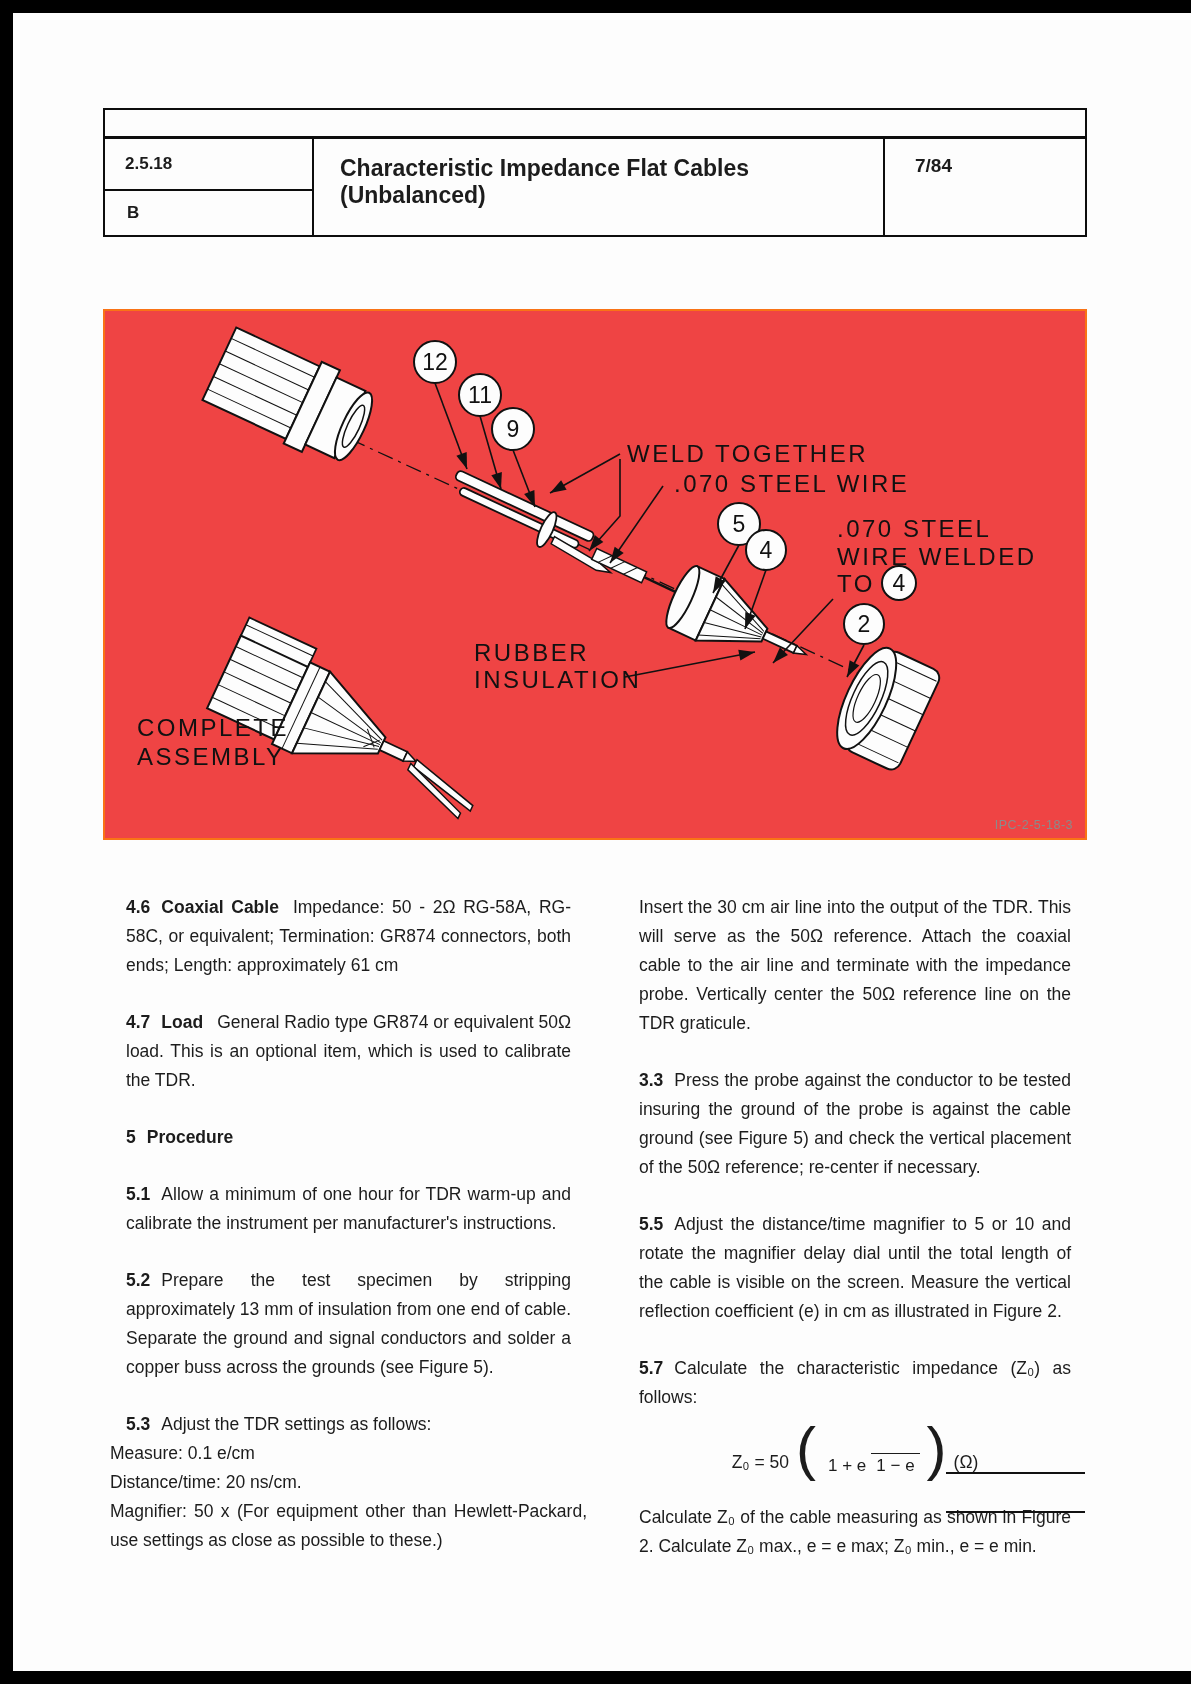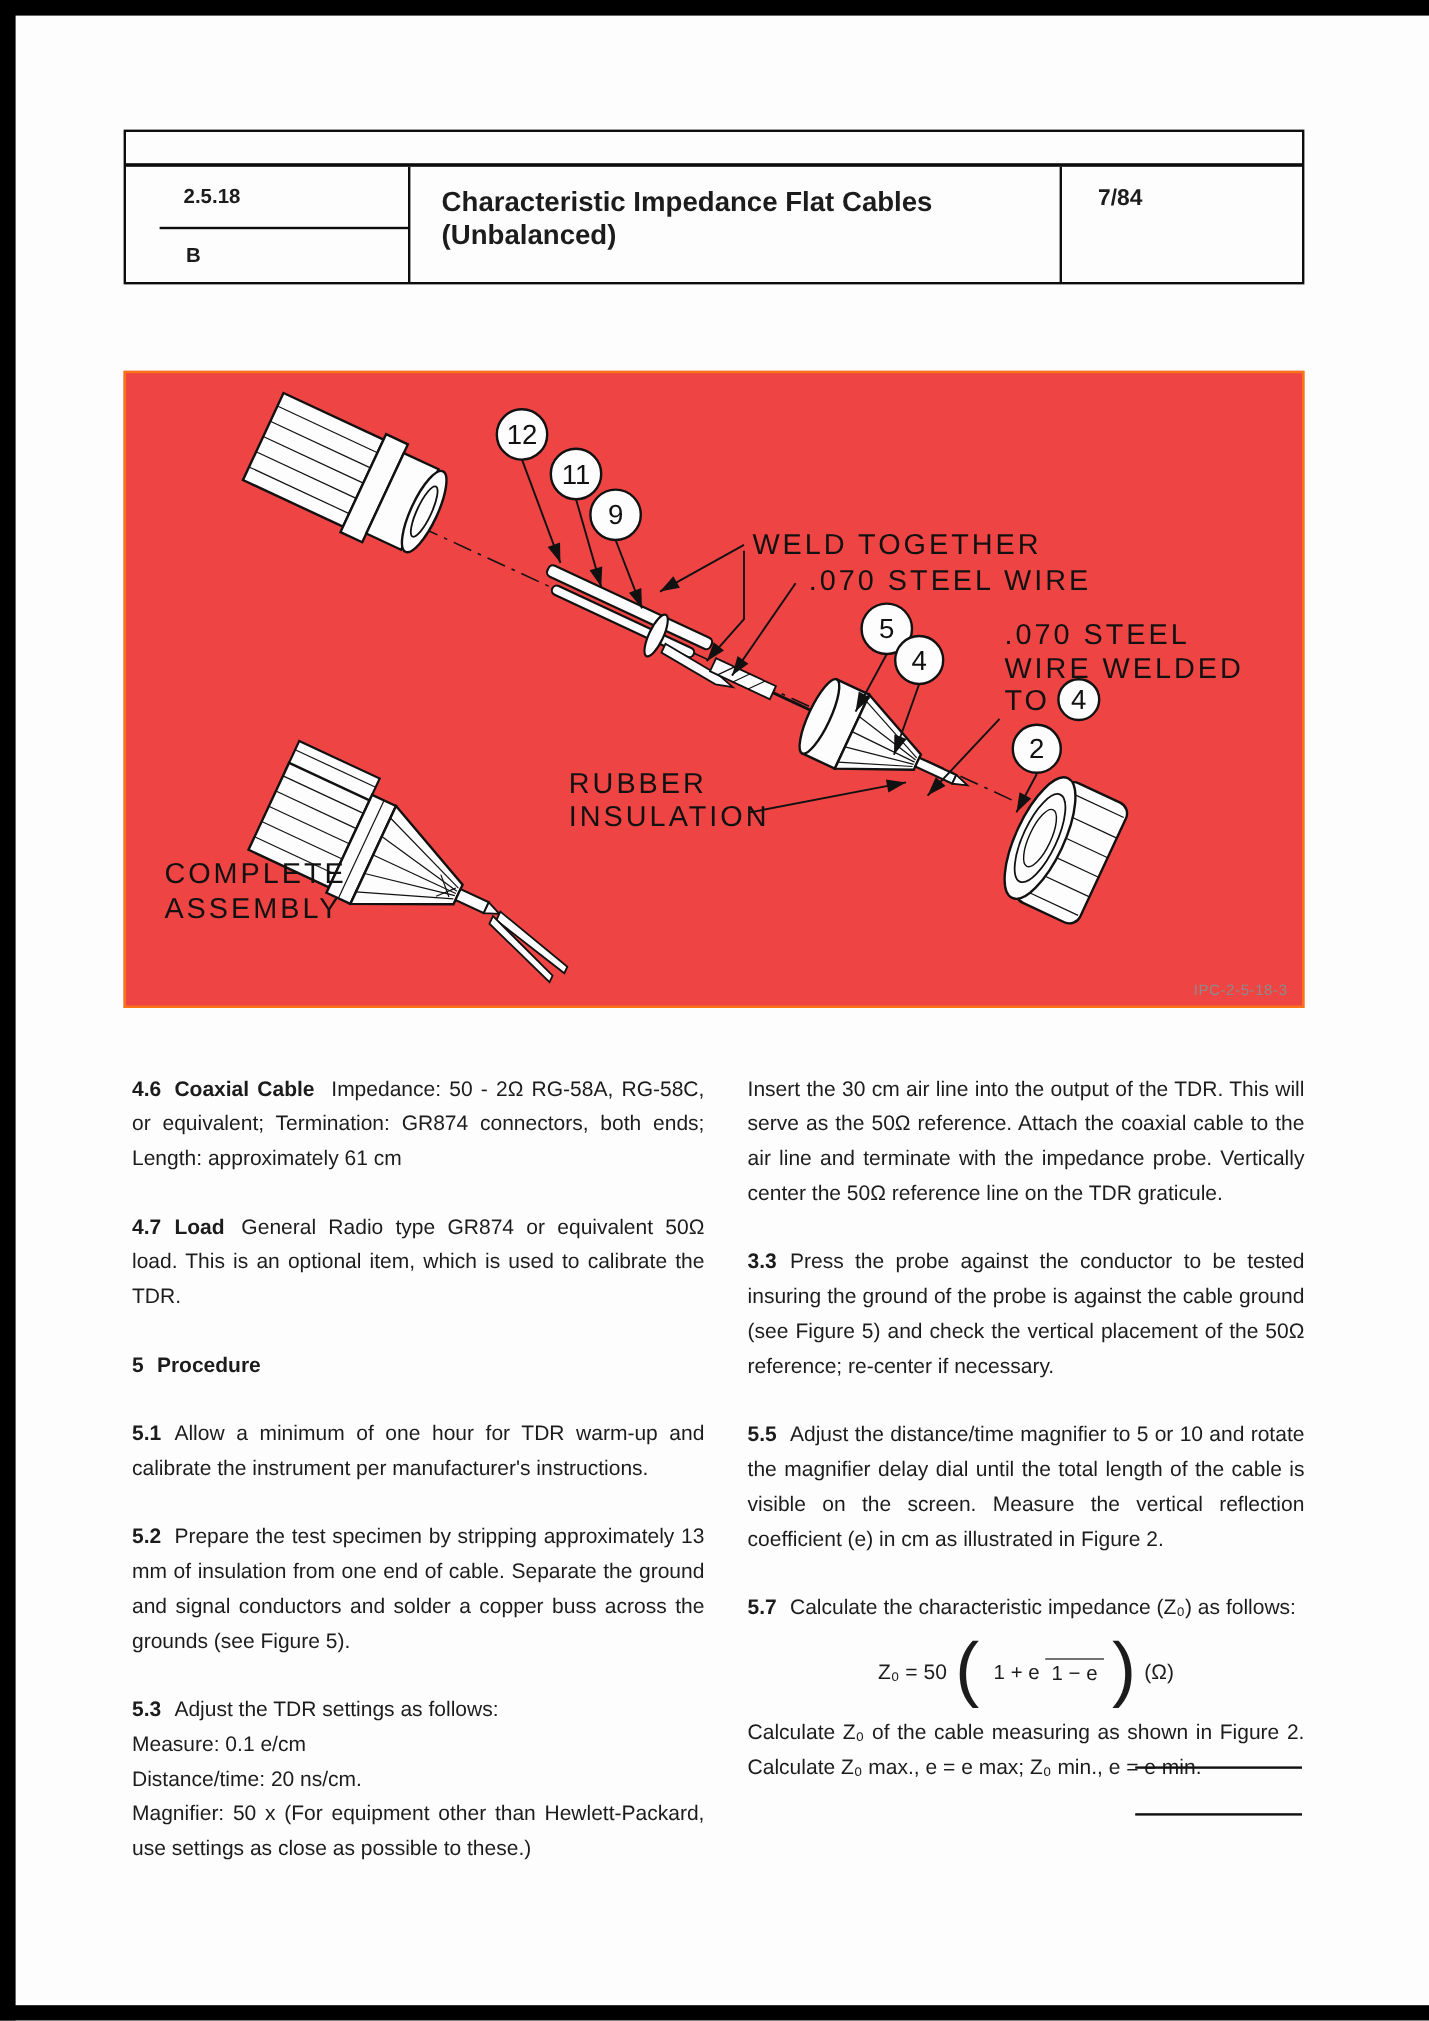--- a/index.html
+++ b/index.html
@@ -7,21 +7,21 @@
         font-family:"Liberation Sans",sans-serif;color:#1c1c1c;overflow:hidden;margin:0 auto;}
   .edge{position:absolute;background:#000;}
   .edge-top{left:0;top:0;width:1191px;height:13px;}
   .edge-left{left:0;top:0;width:13px;height:1684px;}
   .edge-bottom{left:0;top:1671px;width:1191px;height:13px;}
 
   
   .hdr{position:absolute;left:103px;top:108px;width:984px;height:129px;
        border:2px solid #0d0d0d;box-sizing:border-box;background:#fdfdfd;}
   .hdr-band{height:26px;border-bottom:3px solid #0d0d0d;}
-  .hdr-main{display:flex;height:calc(100% - 29px);padding-left:28px;}
+  .hdr-main{display:flex;height:calc(100% - 29px);}
   .hdr-c1{width:209px;border-right:2px solid #0d0d0d;box-sizing:border-box;
           display:flex;flex-direction:column;}
   .hdr-sec{height:52px;border-bottom:2px solid #0d0d0d;display:flex;align-items:center;
            padding-left:20px;font-weight:bold;font-size:17px;box-sizing:border-box;}
   .hdr-rev{flex:1;display:flex;align-items:center;padding-left:22px;font-weight:bold;font-size:17px;}
   .hdr-c2{flex:1;padding:16px 10px 0 26px;font-weight:bold;font-size:23px;box-sizing:border-box;}
   .hdr-c3{width:202px;border-left:2px solid #0d0d0d;box-sizing:border-box;
           padding:16px 0 0 30px;font-weight:bold;font-size:19px;}
 
   
@@ -33,28 +33,28 @@
   .fig-caption{font-family:"Liberation Sans",sans-serif;font-size:12.5px;fill:#8b8b8b;letter-spacing:.5px;}
   .ln{stroke:#111;fill:none;}
   .shape{stroke:#111;fill:#fdfdfd;}
   .arrow{fill:#111;stroke:none;}
 
   
   .columns{position:absolute;left:110px;top:893px;width:977px;display:flex;gap:36px;
            font-size:17.5px;line-height:29px;}
   .col-l{width:477px;}
   .col-r{width:464px;}
-  .columns p{margin:0 0 28px;text-align:justify;}
+  .columns p{margin:0 16px 28px;text-align:justify;}
   .snum{font-weight:bold;margin-right:11px;}
   .stitle{font-weight:bold;margin-right:14px;}
   .heading{font-weight:bold;text-align:left !important;}
   .settings p{margin:0;}
 
   
-  .formula{display:flex;align-items:center;justify-content:center;gap:7px;margin:4px 0 10px;}
+  .formula{display:flex;align-items:flex-end;justify-content:center;gap:7px;margin:4px 0 26px;}
   .frac{display:inline-flex;align-items:center;font-size:17px;line-height:23px;}
   .frac-den{border-top:1.7px solid #1c1c1c;padding:0 5px;}
   .frac-num{padding:0 5px;}
   .paren{font-size:60px;font-weight:300;line-height:.85;transform:translateY(-3px);}
 
   .rule{position:absolute;left:946px;width:139px;height:2px;background:#111;}
   .rule-1{top:1472px;}
   .rule-2{top:1511px;}
 </style>
 </head>

